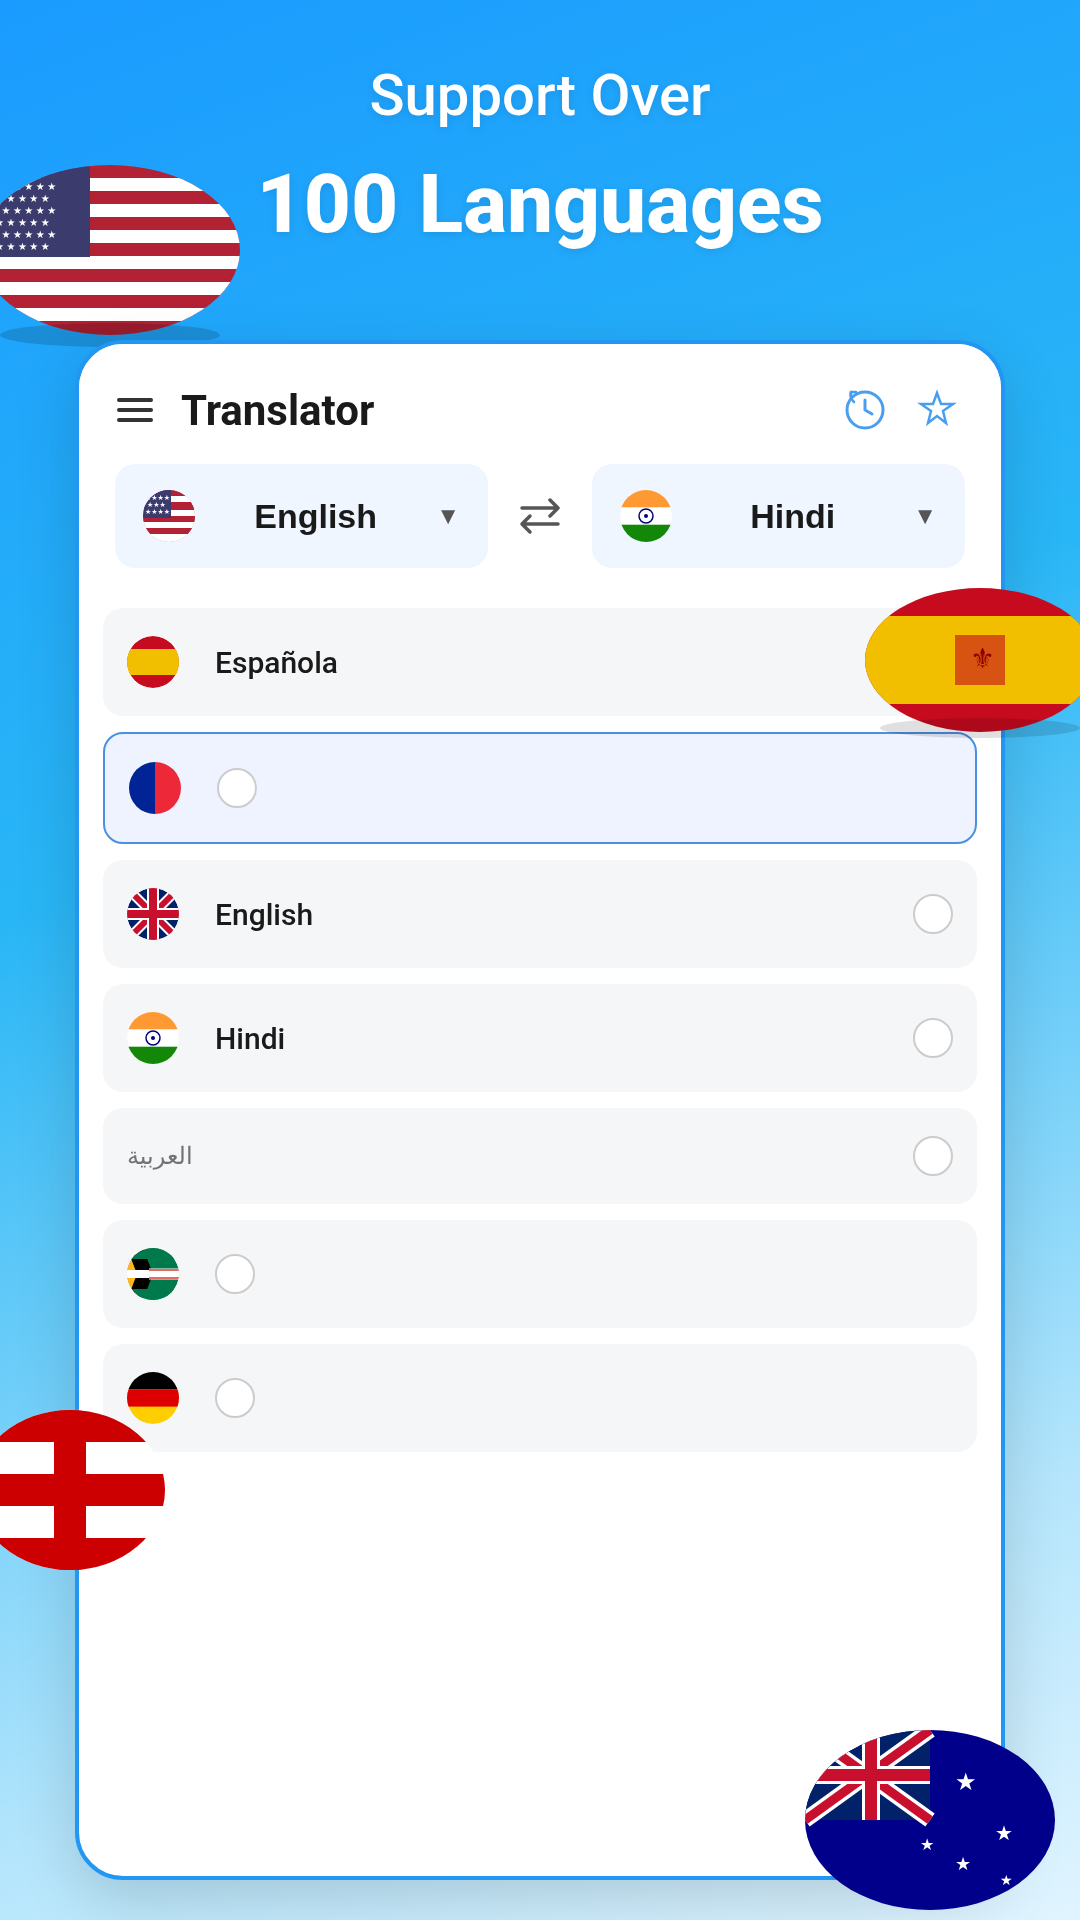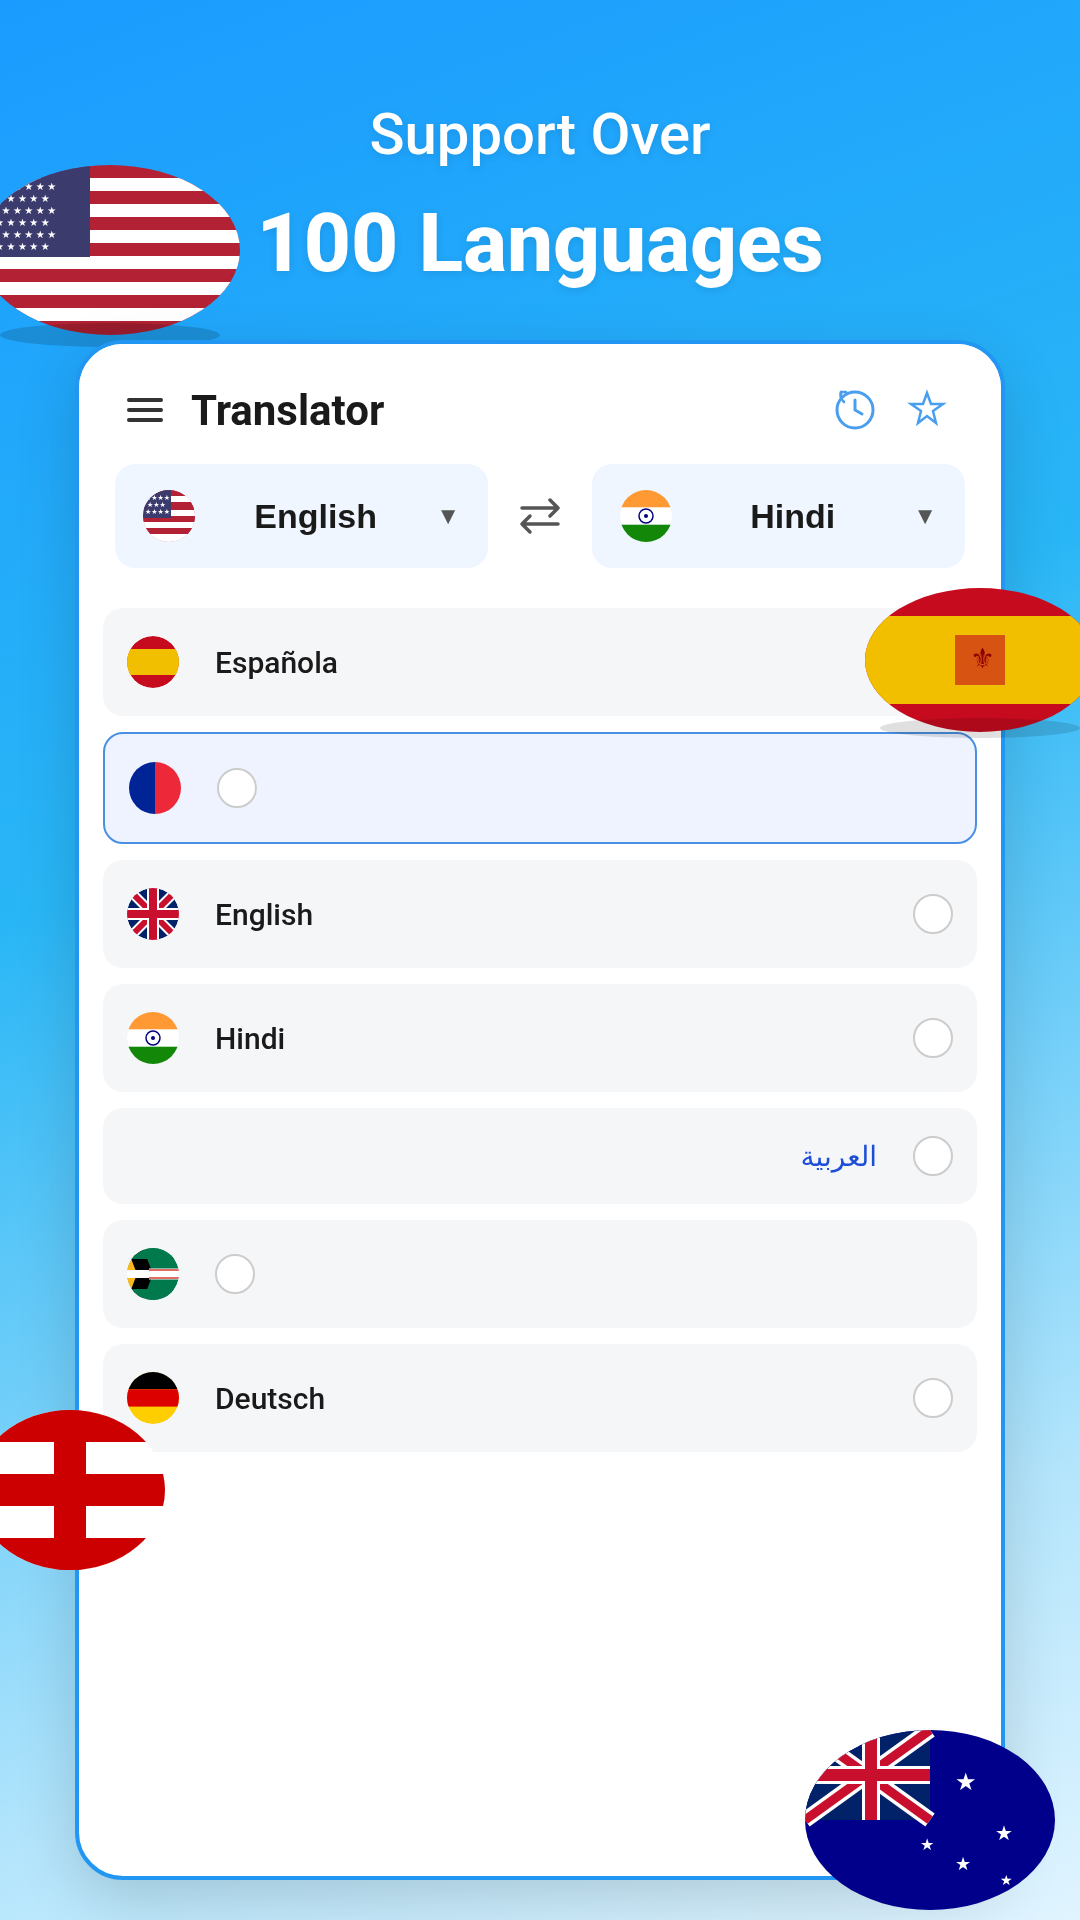--- a/index.html
+++ b/index.html
@@ -15,21 +15,21 @@
     }
 
     .hero-section {
       position: relative;
       width: 100%;
       height: 540px;
       display: flex;
       flex-direction: column;
       align-items: center;
       justify-content: flex-start;
-      padding-top: 100px;
+      padding-top: 61px;
       overflow: hidden;
     }
 
     .hero-title-sub {
       color: #ffffff;
       font-size: 58px;
       font-weight: 500;
       text-align: center;
       line-height: 1.2;
       margin-bottom: 4px;
@@ -94,21 +94,21 @@
       border: 4px solid #2196f3;
       overflow: hidden;
       box-shadow: 0 20px 60px rgba(0,0,0,0.15);
       z-index: 3;
     }
 
     
     .app-header {
       display: flex;
       align-items: center;
-      padding: 40px 48px 28px;
+      padding: 40px 38px 28px;
       background: #ffffff;
     }
 
     .hamburger-icon {
       display: flex;
       flex-direction: column;
       gap: 6px;
       cursor: pointer;
       margin-right: 28px;
     }
@@ -231,24 +231,24 @@
 
     .lang-list-item .lang-name {
       flex: 1;
       font-size: 30px;
       font-weight: 500;
       color: #1a1a1a;
     }
 
     .lang-name-arabic {
       flex: 1;
-      font-size: 28px;
+      font-size: 24px;
       font-weight: 500;
-      color: #1d4ed8;
-      text-align: right;
+      color: #737373;
+      text-align: left;
     }
 
     .radio-circle {
       width: 40px;
       height: 40px;
       border-radius: 50%;
       border: 2.5px solid #ccc;
       background: #fff;
       flex-shrink: 0;
     }
@@ -523,19 +523,18 @@
     </div>
 
     <div class="lang-list-item">
       <div class="flag-circle">
         <svg width="52" height="52" viewBox="0 0 52 52">
           <circle cx="26" cy="26" r="26" fill="#FFCE00"></circle>
           <rect x="0" y="0" width="52" height="17.3" fill="#000"></rect>
           <rect x="0" y="17.3" width="52" height="17.3" fill="#DD0000"></rect>
         </svg>
       </div>
-      <span class="lang-name">Deutsch</span>
       <div class="radio-circle"></div>
     </div>
 
   </div>
 
 </div>
 
 </body></html>

